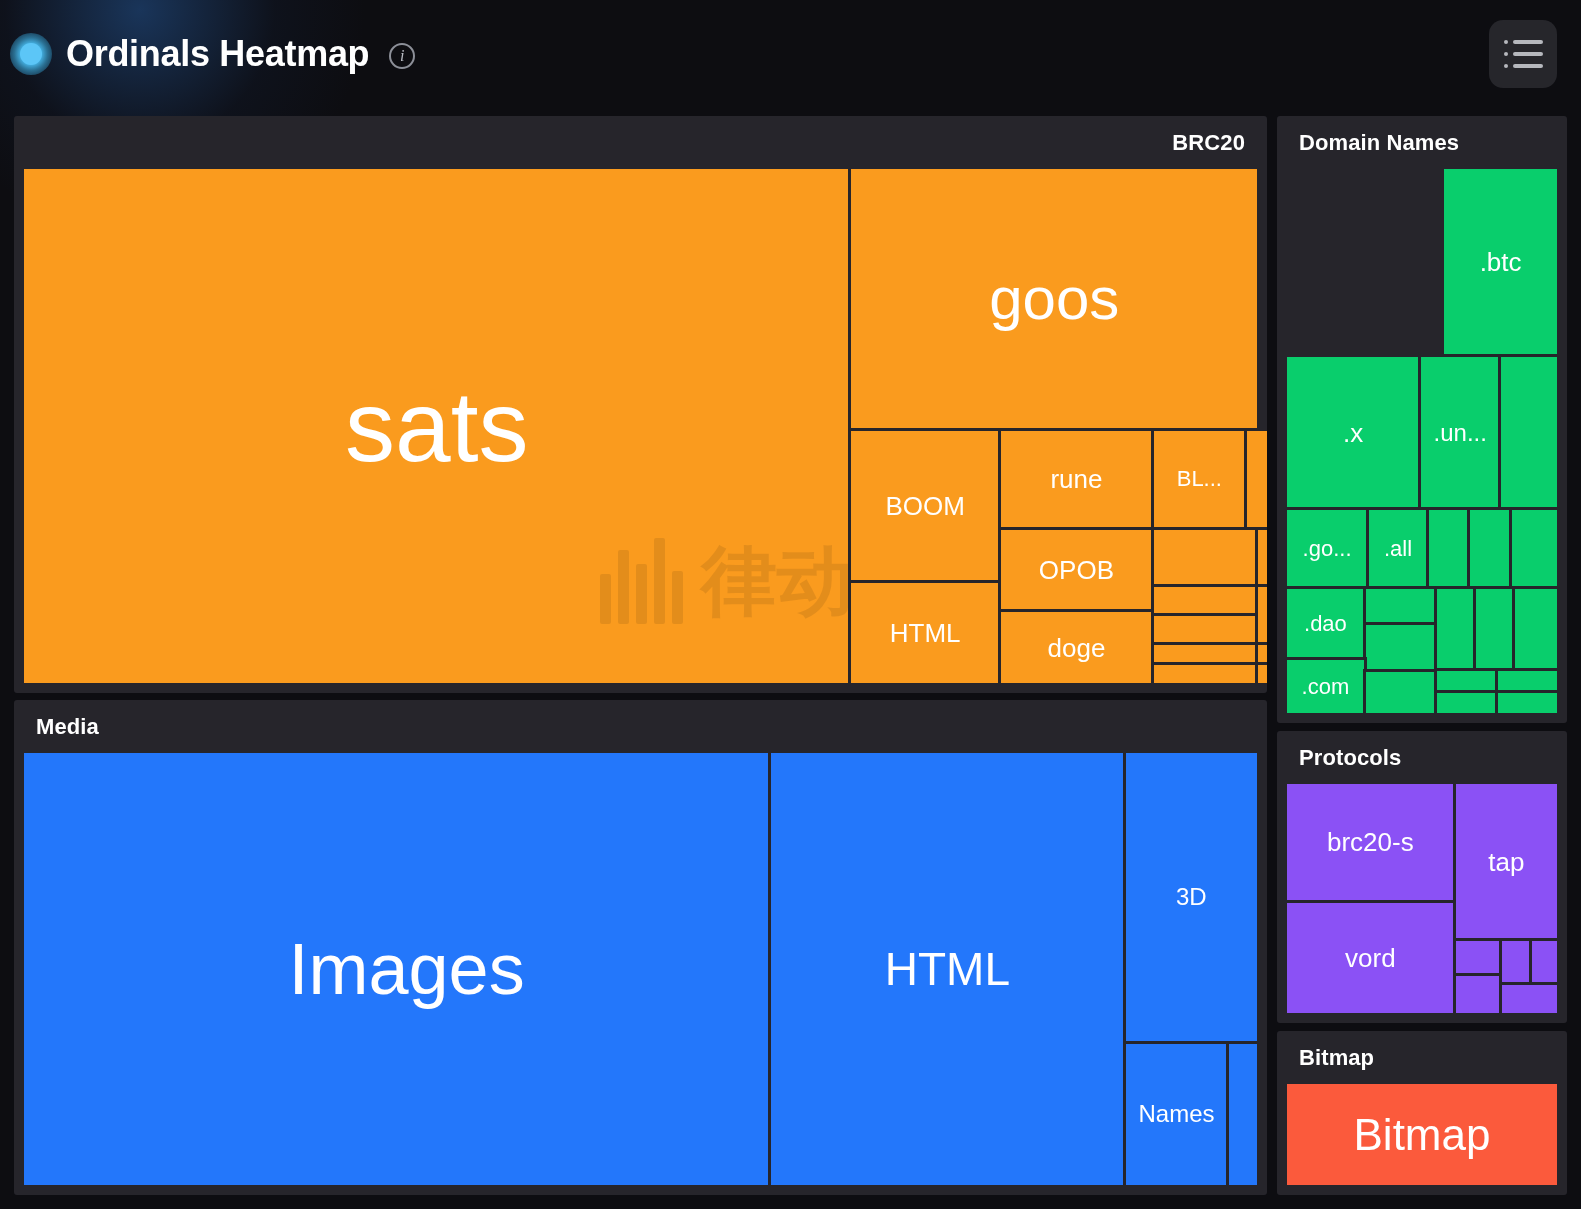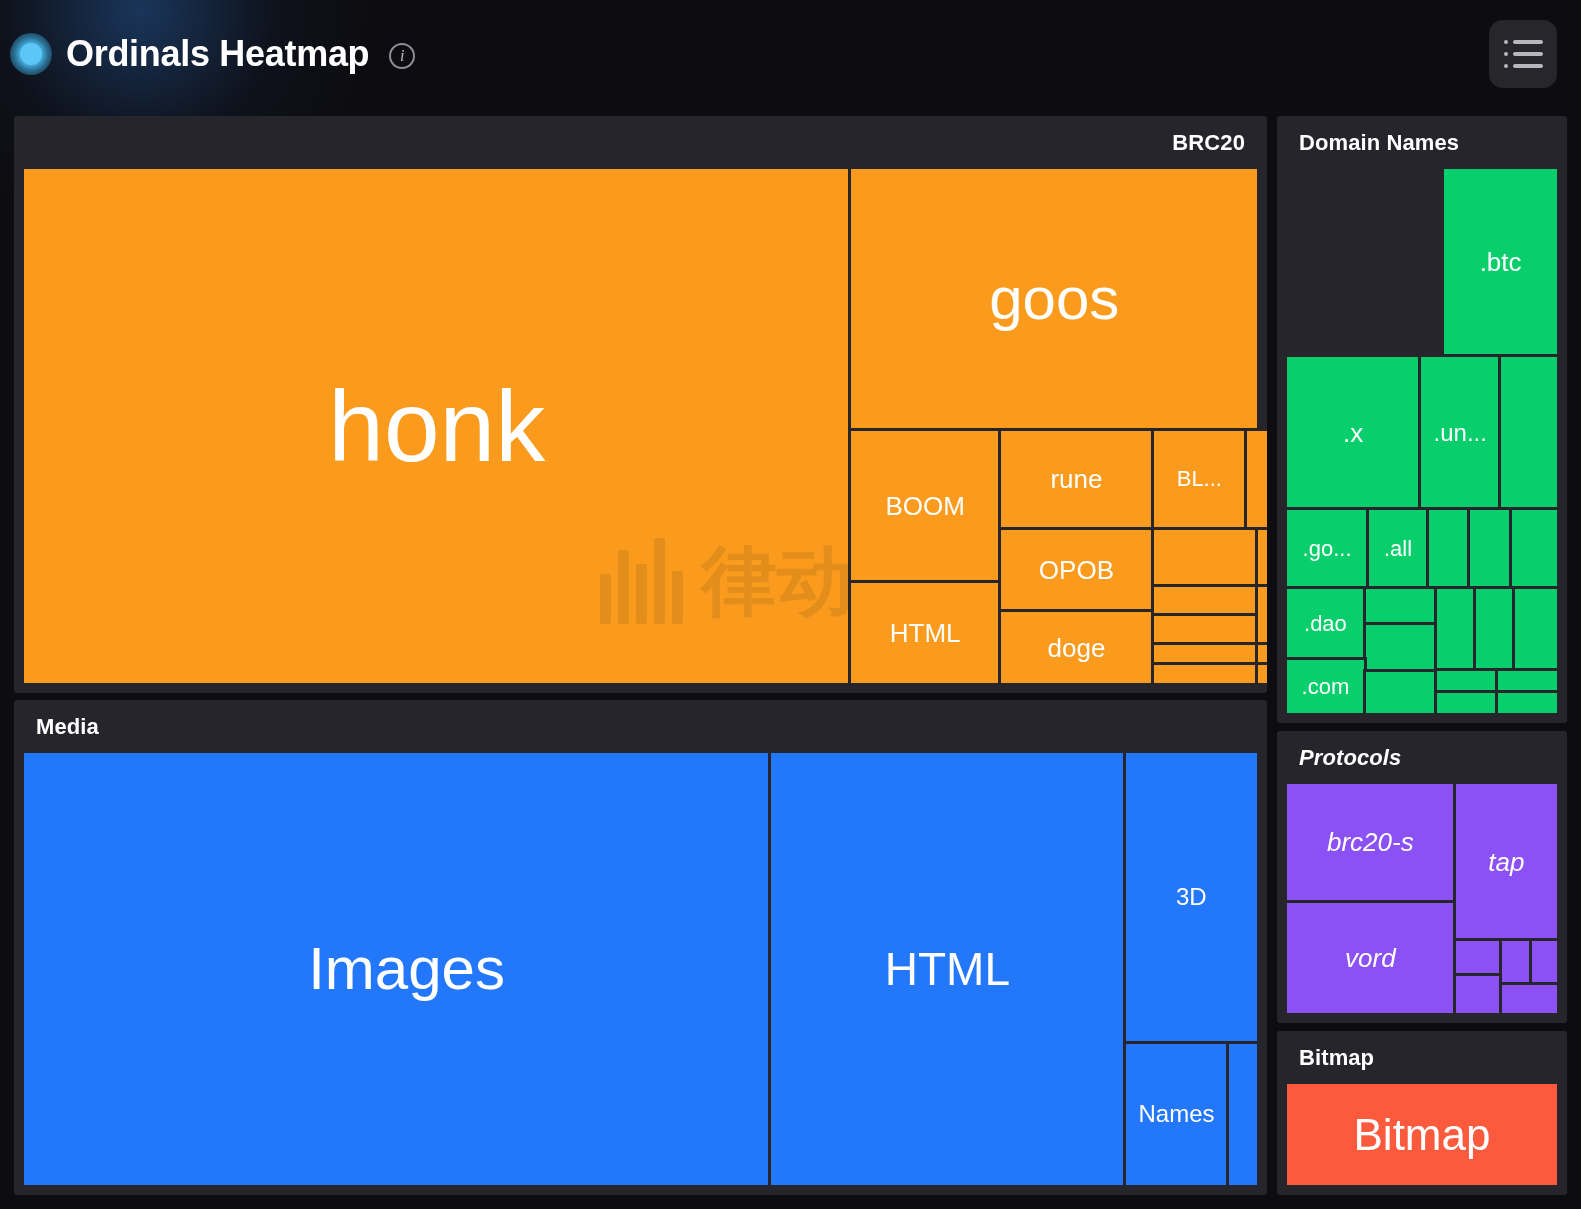--- a/index.html
+++ b/index.html
@@ -140,21 +140,21 @@
     flex: 1 1 auto;
     position: relative;
     margin: 0 9px 9px 9px;
     min-height: 0;
   }
 
   
   .panel-brc20   { flex: 0 0 577px; text-align: right; }
   .panel-media   { flex: 1 1 auto; }
   .panel-domains { flex: 0 0 607px; }
-  .panel-protocols { flex: 0 0 292px; font-style: italic; }
+  .panel-protocols { flex: 0 0 292px; }
   .panel-bitmap  { flex: 1 1 auto; }
 
   
   .tm { position: absolute; inset: 0; }
   .cell {
     position: absolute;
     display: flex;
     align-items: center;
     justify-content: center;
     color: #ffffff;
@@ -224,21 +224,21 @@
 
   <div class="board">
 
     <div class="col-left">
 
       <div class="panel panel-brc20">
         <div class="panel-title">BRC20</div>
         <div class="panel-body">
           <div class="tm">
               <div class="cell c-orange" style="left: 0%; top: 0%; width: 67%; height: 100%;">
-                <span style="font-size: 100px;">honk</span>
+                <span style="font-size: 100px;">sats</span>
               </div>
               <div class="cell c-orange" style="left: 67%; top: 0%; width: 33%; height: 50.8%;">
                 <span style="font-size: 60px;">goos</span>
               </div>
               <div class="cell c-orange" style="left: 67%; top: 50.8%; width: 12.1%; height: 29.5%;">
                 <span style="font-size: 26px;">BOOM</span>
               </div>
               <div class="cell c-orange" style="left: 67%; top: 80.3%; width: 12.1%; height: 19.7%;">
                 <span style="font-size: 26px;">HTML</span>
               </div>
@@ -266,21 +266,21 @@
               <div class="cell c-orange" style="left: 99.9%; top: 96.2%; width: 10.1%; height: 3.8%;"></div>
             </div>
         </div>
       </div>
 
       <div class="panel panel-media">
         <div class="panel-title">Media</div>
         <div class="panel-body">
           <div class="tm">
               <div class="cell c-blue" style="left: 0%; top: 0%; width: 60.5%; height: 100%;">
-                <span style="font-size: 60px; margin-left: 20px;">Images</span>
+                <span style="font-size: 72px; margin-left: 20px;">Images</span>
               </div>
               <div class="cell c-blue" style="left: 60.5%; top: 0%; width: 28.7%; height: 100%;">
                 <span style="font-size: 46px;">HTML</span>
               </div>
               <div class="cell c-blue" style="left: 89.2%; top: 0%; width: 10.8%; height: 67%;">
                 <span style="font-size: 24px;">3D</span>
               </div>
               <div class="cell c-blue" style="left: 89.2%; top: 67%; width: 8.4%; height: 33%;">
                 <span style="font-size: 24px;">Names</span>
               </div>

